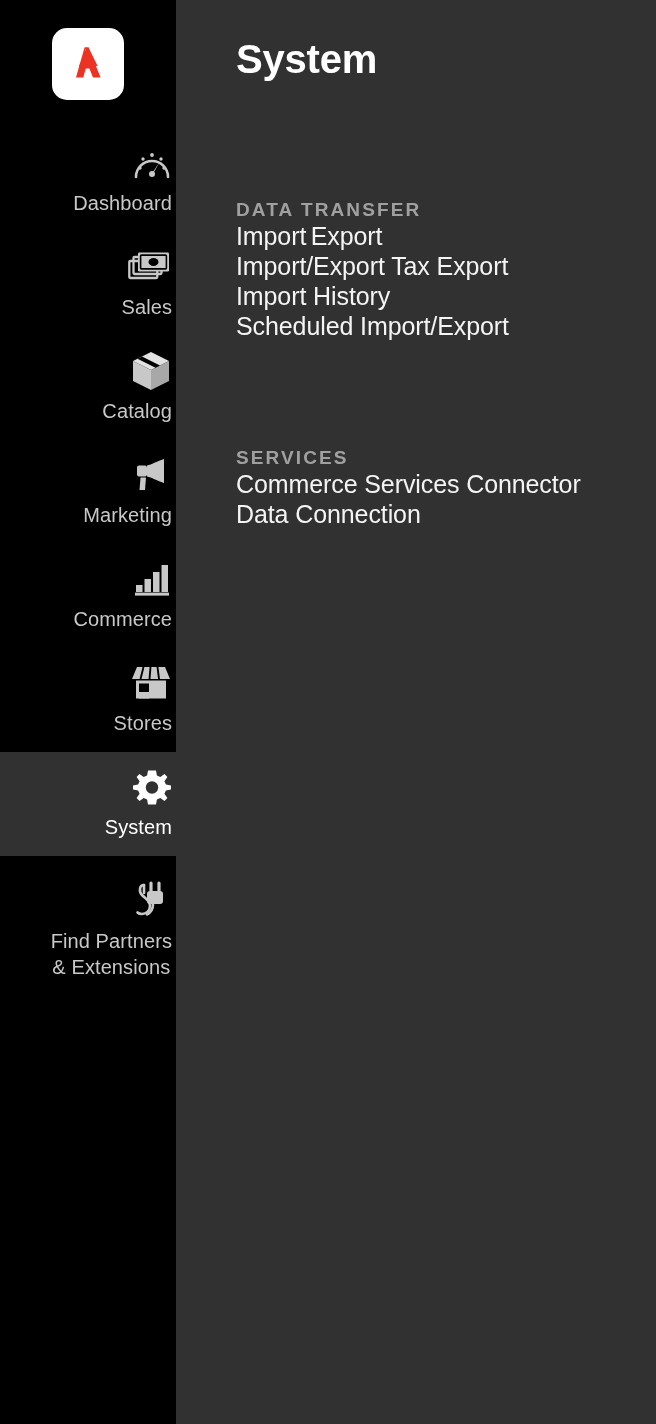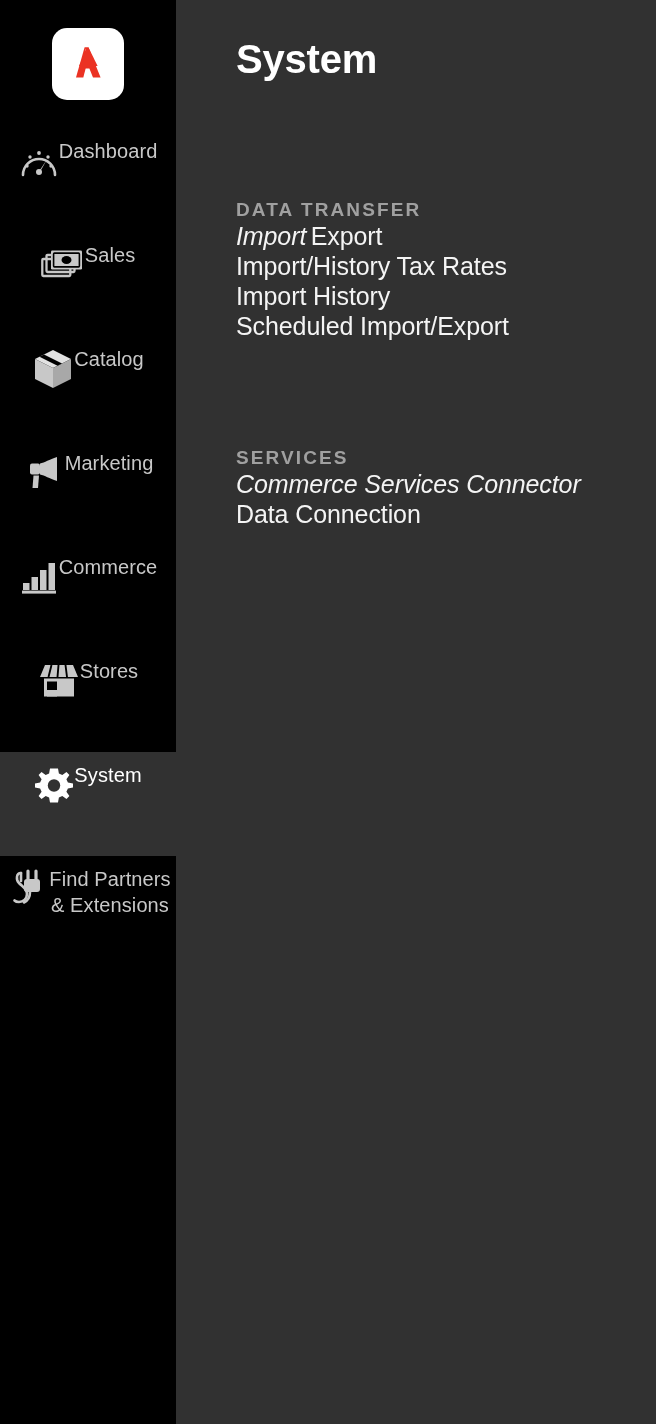--- a/index.html
+++ b/index.html
@@ -53,21 +53,22 @@
     justify-content: center;
   }
 
   .nav-list {
     display: flex;
     flex-direction: column;
   }
 
   .nav-item {
     display: flex;
-    align-items: flex-start;
+    flex-direction: column;
+    align-items: flex-end;
     justify-content: center;
     padding: 10px 4px 14px 4px;
     min-height: 104px;
     cursor: pointer;
     background: transparent;
     position: relative;
   }
 
   .nav-item.active {
     background: #313131;
@@ -132,21 +133,21 @@
     cursor: pointer;
     letter-spacing: -0.1px;
     white-space: nowrap;
   }
 
   
   .sec-data   { margin-top: 117px; }
   .sec-services  { margin-top: 106px; }
   .sec-extensions { margin-top: 100px; }
 
-  .section-title + .menu-link { margin-top: 47px; font-style: italic; }
+  .section-title + .menu-link { margin-top: 47px; }
   .menu-link + .menu-link { margin-top: 40px; }
 </style>
 </head>
 <body>
 
 <div id="app">
 
   <nav class="sidebar">
 
     <div class="logo-wrap">
@@ -270,21 +271,21 @@
   </nav>
 
   <main class="main">
 
     <h1 class="page-title">System</h1>
 
     <section class="section sec-data">
       <div class="section-title">DATA TRANSFER</div>
       <a class="menu-link">Import</a>
       <a class="menu-link">Export</a>
-      <a class="menu-link">Import/History Tax Rates</a>
+      <a class="menu-link">Import/Export Tax Export</a>
       <a class="menu-link">Import History</a>
       <a class="menu-link">Scheduled Import/Export</a>
     </section>
 
     <section class="section sec-services">
       <div class="section-title">SERVICES</div>
       <a class="menu-link">Commerce Services Connector</a>
       <a class="menu-link">Data Connection</a>
     </section>
 

